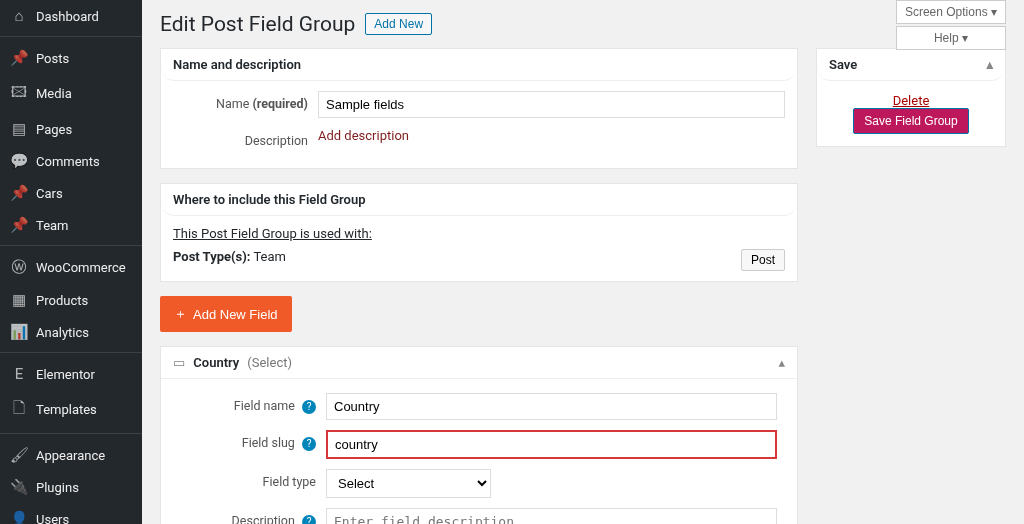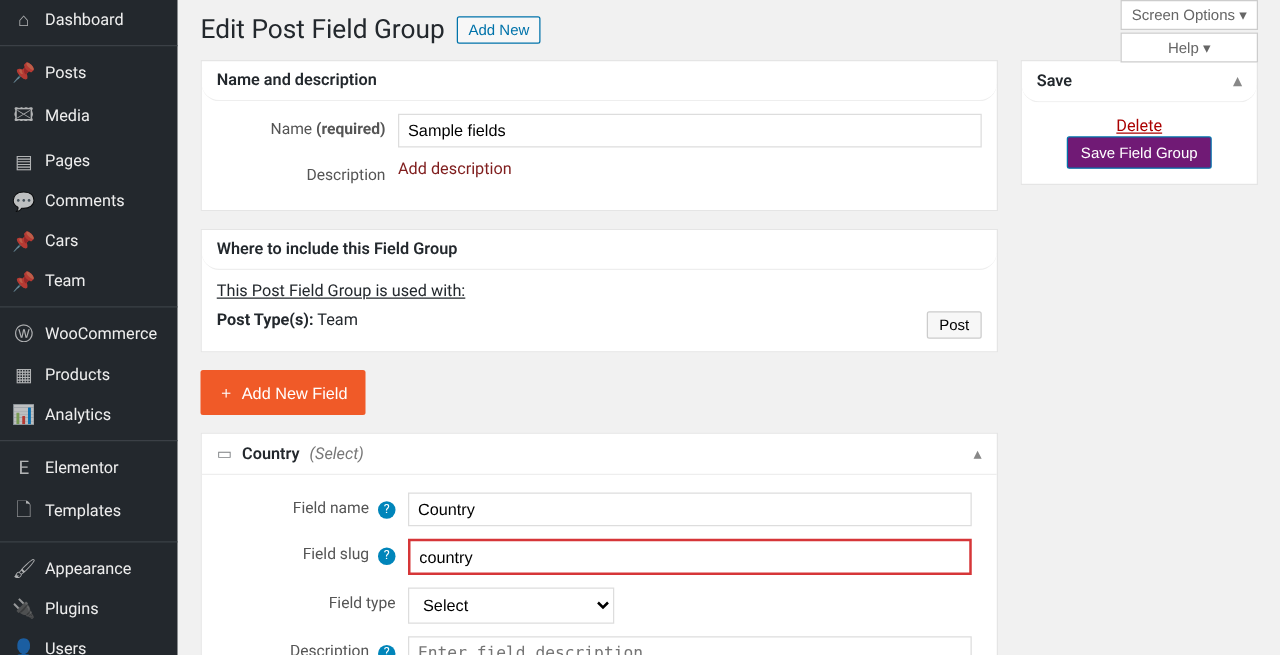--- a/index.html
+++ b/index.html
@@ -25,25 +25,25 @@
 .form-row .lbl { width: 145px; text-align: right; padding-right: 10px; padding-top: 5px; font-size: 12.5px; color: #555; }
 .form-row .ctl { flex: 1; }
 .form-row input[type="text"], .form-row textarea, .form-row select {
   width: 100%; padding: 5px 7px; border: 1px solid #ddd; font-size: 13px; background: #fff;
 }
 .form-row textarea { height: 60px; resize: both; }
 .link { color: #7f1d1d; cursor: pointer; font-size: 13px; }
 .link-red { color: #a00; text-decoration: underline; cursor: pointer; font-size: 13px; }
 .small-btn { border: 1px solid #ccc; background: #f7f7f7; padding: 3px 9px; font-size: 12px; border-radius: 2px; cursor: pointer; }
 .btn-orange { background: #f05a28; color: #fff; border: none; padding: 9px 14px; font-size: 13px; border-radius: 2px; cursor: pointer; display: inline-flex; align-items: center; gap: 6px; font-weight: 500; }
-.btn-blue { background: #701a75; color: #fff; border: 1px solid #0073aa; padding: 5px 10px; font-size: 12px; border-radius: 2px; cursor: pointer; }
+.btn-blue { background: #be185d; color: #fff; border: 1px solid #0073aa; padding: 5px 10px; font-size: 12px; border-radius: 2px; cursor: pointer; }
 .field-panel { border: 1px solid #e5e5e5; background: #fff; }
 .field-panel-head { padding: 8px 12px; border-bottom: 1px solid #eee; display: flex; align-items: center; gap: 8px; }
 .field-panel-head .ft { font-weight: 600; }
-.field-panel-head .ftype { font-style: italic; color: #777; }
+.field-panel-head .ftype { color: #777; }
 .field-panel-head .tog { margin-left: auto; color: #888; cursor: pointer; }
 .field-body { padding: 14px 20px 6px 20px; }
 .help-icon { display: inline-block; width: 14px; height: 14px; border-radius: 50%; background: #0085ba; color: #fff; font-size: 10px; line-height: 14px; text-align: center; margin-left: 4px; cursor: help; }
 .highlight { border: 2px solid #d63638 !important; }
 .savebox-body { display: flex; justify-content: flex-start; align-items: center; padding: 12px; flex-direction: column; }
 </style>
 </head>
 <body>
 
 <div class="wrap">

